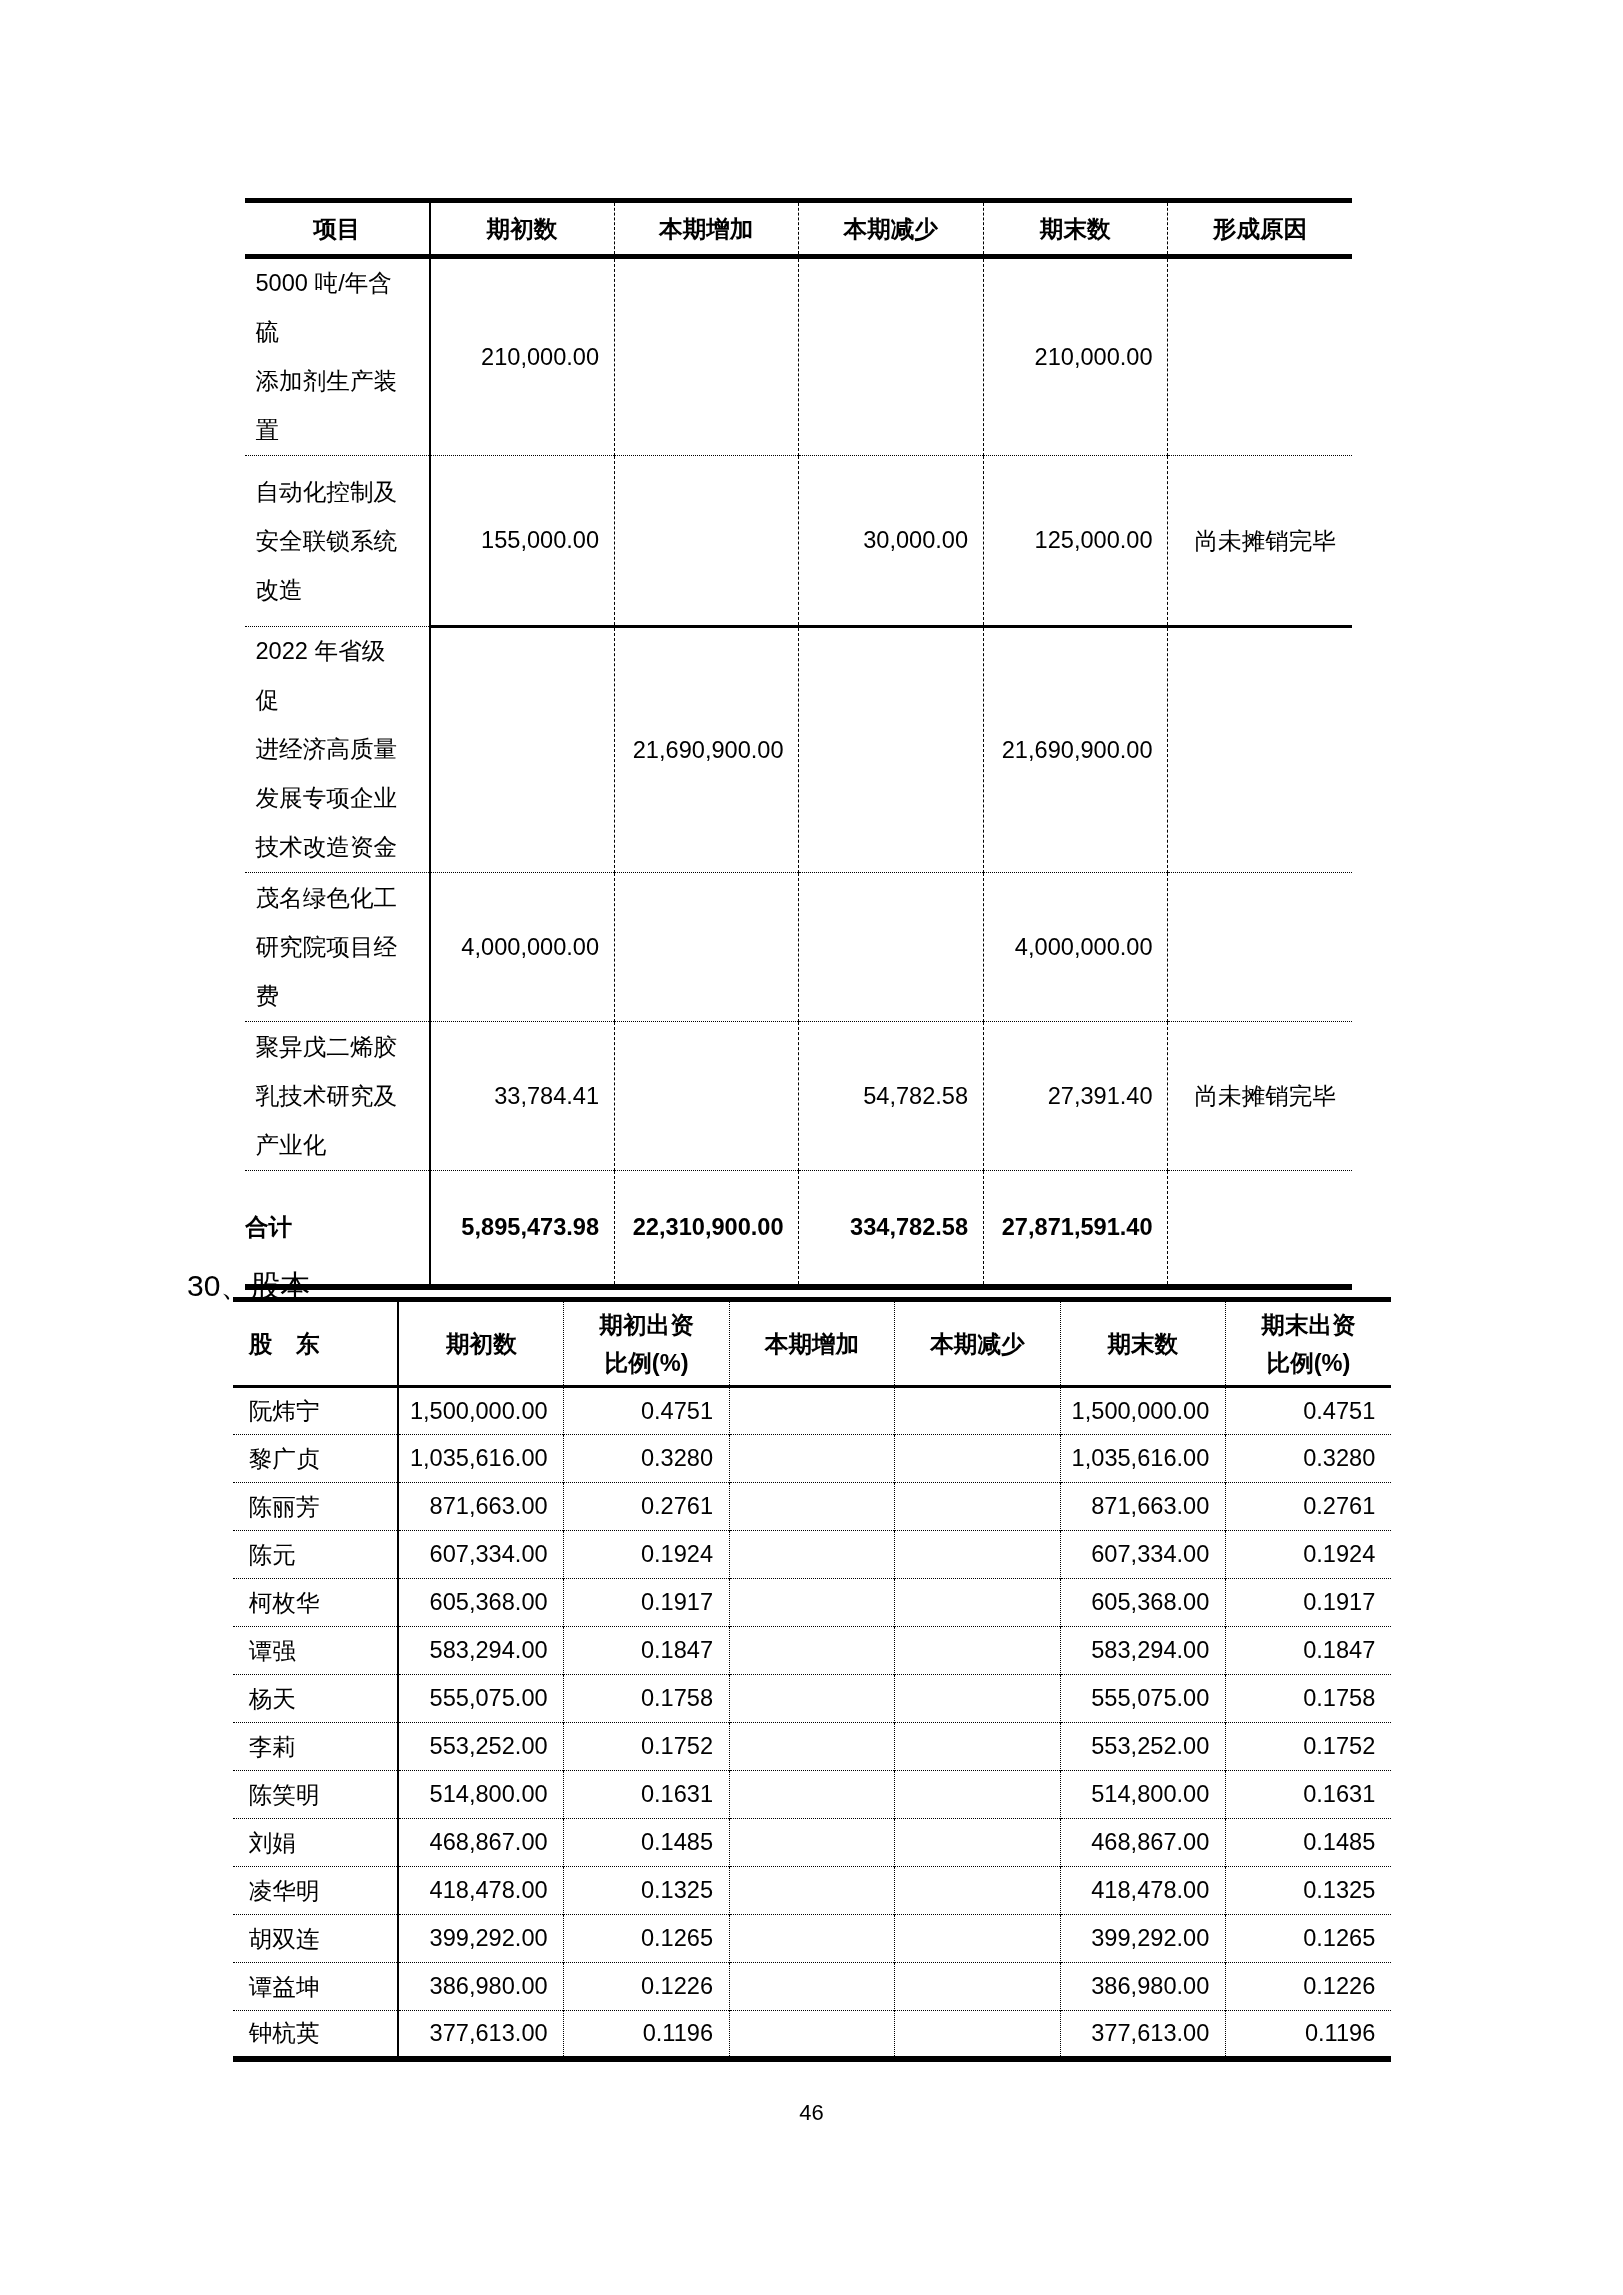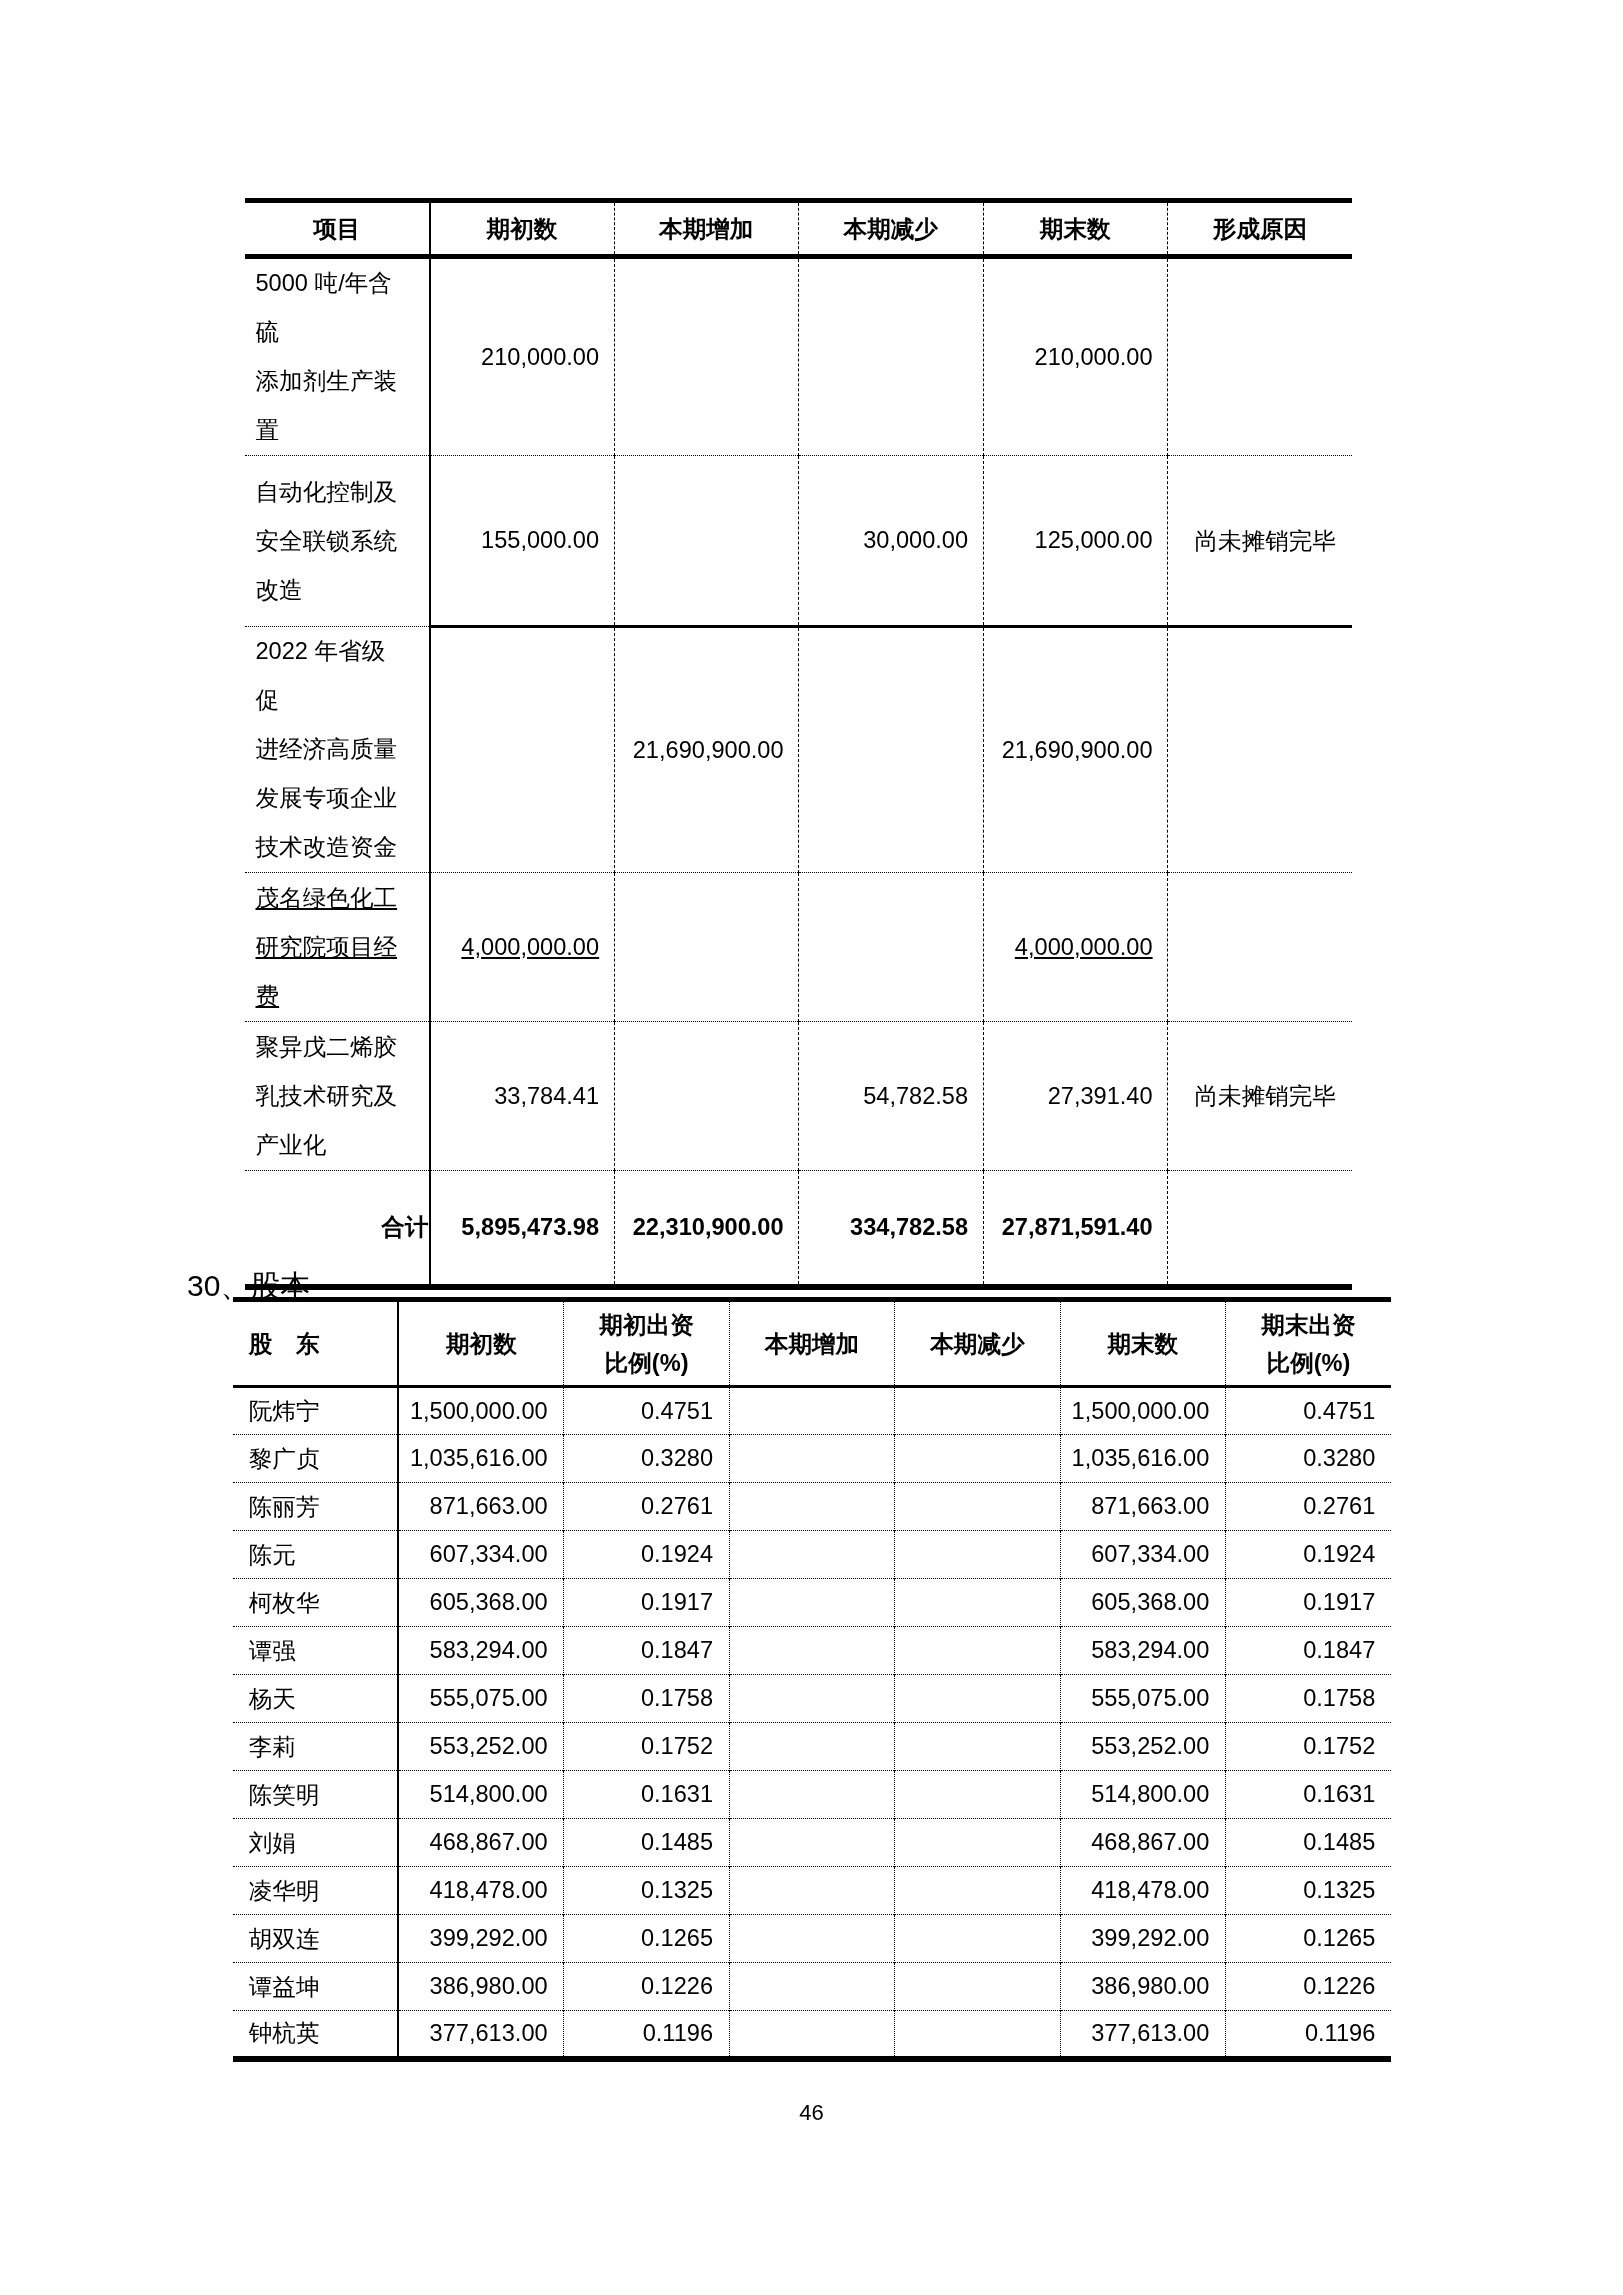--- a/index.html
+++ b/index.html
@@ -24,28 +24,28 @@
   #t1 th{border-bottom:5.2px solid #000;font-weight:bold;text-align:center;}
   #t1 th:first-child,#t1 td:first-child{border-right:2.6px solid #000;}
   #t1 th:not(:first-child):not(:last-child),
   #t1 td:not(:first-child):not(:last-child){border-right:1.3px dashed #000;}
   #t1 tbody td{border-top:1.3px dotted #000;}
   #t1 tbody tr:nth-child(3) td{border-top:3.3px solid #000;}
   #t1 tbody tr:nth-child(3) td:first-child{border-top:1.3px dotted #000;}
   #t1 tbody tr:nth-child(1){height:156px;}
   #t1 tbody tr:nth-child(2){height:171px;}
   #t1 tbody tr:nth-child(3){height:197px;}
-  #t1 tbody tr:nth-child(4){height:149px;text-decoration:underline;}
+  #t1 tbody tr:nth-child(4){height:149px;}
   #t1 tbody tr:nth-child(5){height:149px;}
   #t1 tbody tr:nth-child(6){height:116px;}
   #t1 td.c0{text-align:left;padding:0 26px 0 10.5px;line-height:49px;}
   #t1 td.c1,#t1 td.c2,#t1 td.c3,#t1 td.c4{text-align:right;padding-right:14.4px;}
   #t1 td.c5{text-align:center;padding-left:10.5px;}
   #t1 tbody tr:last-child td{font-weight:bold;}
-  #t1 tbody tr:last-child td.c0{text-align:right;padding:0;}
+  #t1 tbody tr:last-child td.c0{text-align:left;padding:0;}
 
   
   #t2{
     position:absolute;left:233px;top:1297px;width:1158px;
     border-top:5.2px solid #000;border-bottom:6.5px solid #000;
   }
   #t2 thead tr{height:87px;}
   #t2 th{border-bottom:3.9px solid #000;font-weight:bold;text-align:center;line-height:38px;}
   #t2 th.c0{text-align:left;padding-left:15.7px;}
   #t2 th:first-child,#t2 td:first-child{border-right:2.6px solid #000;}

